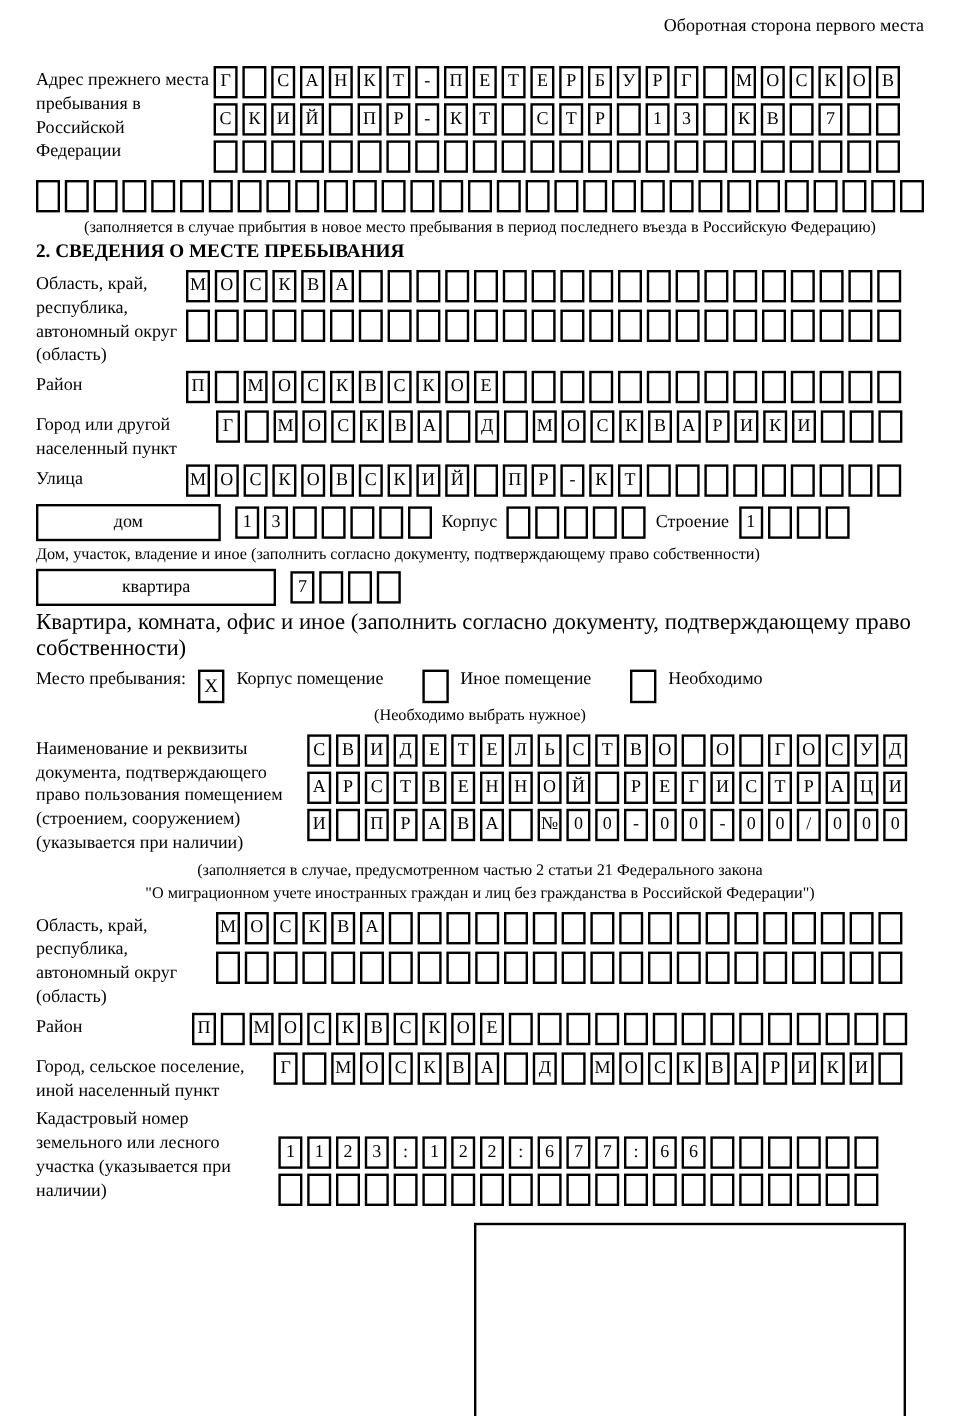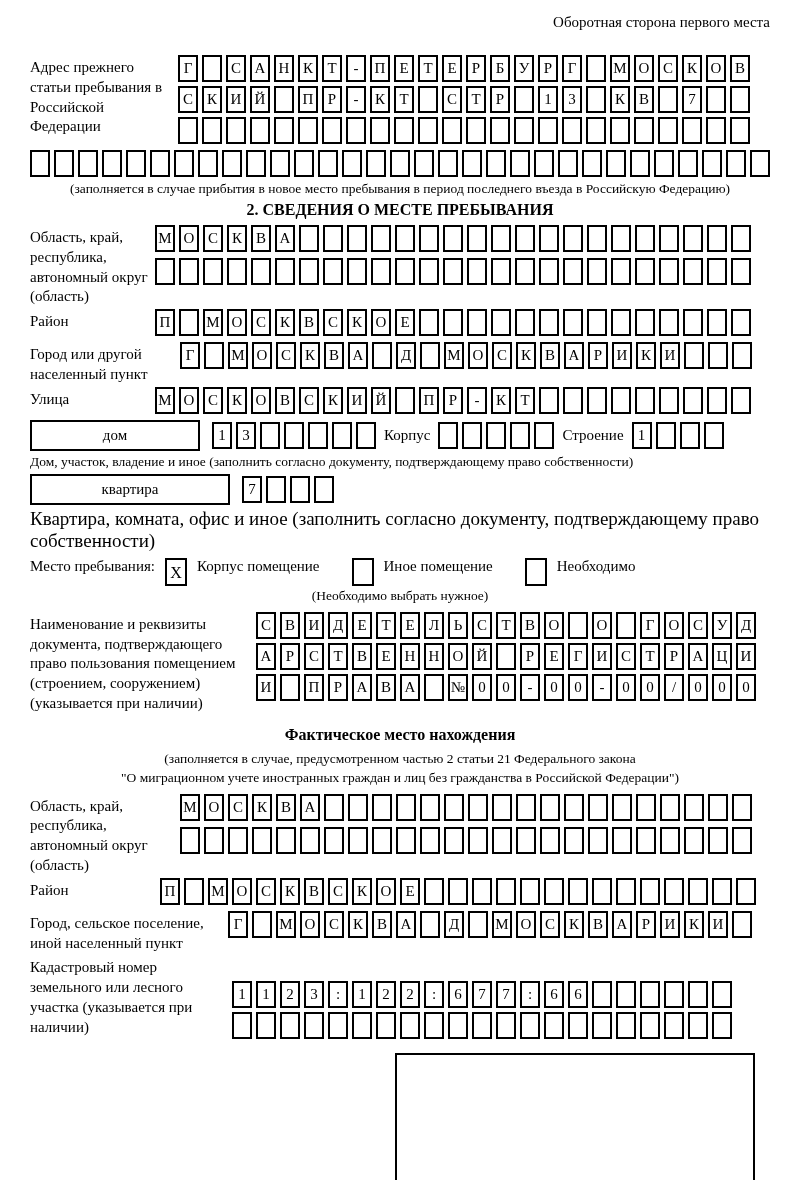--- a/index.html
+++ b/index.html
@@ -19,28 +19,28 @@
 
   .cells { display: flex; gap: 4px; margin-bottom: 4px; }
   .cell {
     display: inline-block; width: 20px; height: 27px;
     border: 2px solid #000; text-align: center;
     font-size: 15px; line-height: 23px; flex-shrink: 0;
     font-family: "Liberation Serif", serif;
   }
 
   .centered-note { text-align: center; font-size: 13.5px; margin: 2px 0 4px 0; }
-  .section-title { text-align: center; font-size: 16px; font-weight: bold; margin: 4px 0 6px 0; }
+  .section-title { text-align: left; font-size: 16px; font-weight: bold; margin: 4px 0 6px 0; }
 
   .inline-row { display: flex; align-items: center; margin-bottom: 2px; }
   .named-box {
     border: 2px solid #000; height: 31px; text-align: center;
     font-size: 15px; line-height: 27px; flex-shrink: 0;
   }
-  .house-box { width: 170px; margin-right: 12px; }
+  .house-box { width: 154px; margin-right: 12px; }
   .apt-box { width: 200px; margin-right: 12px; }
   .inline-label { font-size: 15px; margin: 0 8px; }
 
   .chk-row { display: flex; margin: 6px 0 2px 0; font-size: 15px; }
   .checkbox {
     display: inline-block; width: 22px; height: 28px; border: 2px solid #000;
     text-align: center; font-size: 16px; line-height: 25px; flex-shrink: 0;
   }
   .chk-label { margin: 0 10px 0 10px; }
   .opt-gap { margin-left: 22px; }
@@ -53,21 +53,21 @@
   .mt2 { margin-top: 2px; }
 </style>
 </head>
 <body>
 
 <div class="page">
 
   <div class="header-note">Оборотная сторона первого места</div>
 
   <div class="form-block">
-    <div class="label-col" style="width:148px;">Адрес прежнего статьи пребывания в Российской Федерации</div>
+    <div class="label-col" style="width:148px;">Адрес прежнего места пребывания в Российской Федерации</div>
     <div class="rows-col">
       <div class="cells">
           <span class="cell">Г</span>
           <span class="cell"></span>
           <span class="cell">С</span>
           <span class="cell">А</span>
           <span class="cell">Н</span>
           <span class="cell">К</span>
           <span class="cell">Т</span>
           <span class="cell">-</span>
@@ -456,21 +456,20 @@
           <span class="cell">0</span>
           <span class="cell">0</span>
           <span class="cell">/</span>
           <span class="cell">0</span>
           <span class="cell">0</span>
           <span class="cell">0</span>
         </div>
     </div>
   </div>
 
-  <div class="section-title" style="margin-top:12px;">Фактическое место нахождения</div>
   <div class="subtitle-line">(заполняется в случае, предусмотренном частью 2 статьи 21 Федерального закона</div>
   <div class="subtitle-line" style="margin-bottom:6px;">"О миграционном учете иностранных граждан и лиц без гражданства в Российской Федерации")</div>
 
   <div class="form-block">
     <div class="label-col" style="width:150px;">Область, край, республика, автономный округ (область)</div>
     <div class="rows-col">
       <div class="cells">
           <span class="cell">М</span>
           <span class="cell">О</span>
           <span class="cell">С</span>

